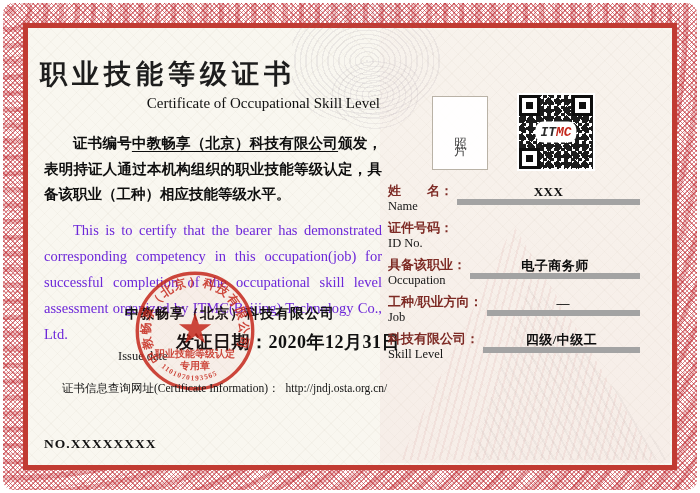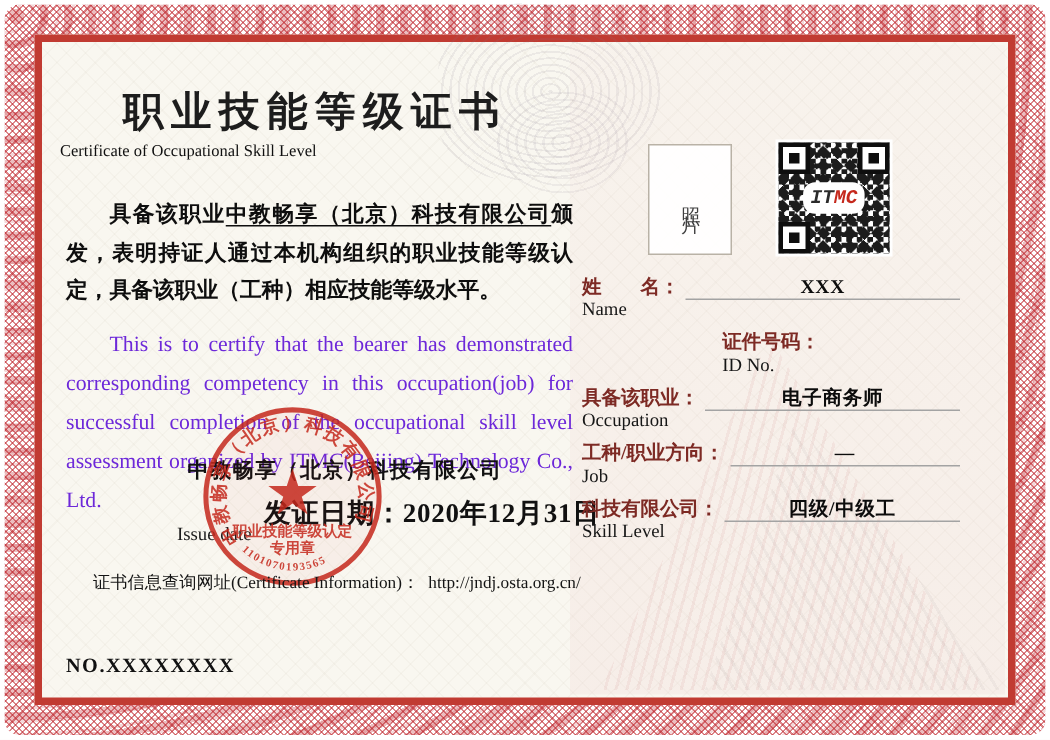--- a/index.html
+++ b/index.html
@@ -29,24 +29,24 @@
   .bld1{position:absolute;left:400px;top:225px;width:270px;height:235px;
     background:repeating-linear-gradient(105deg, rgba(205,125,125,.20) 0 2px, transparent 2px 7px);
     clip-path:polygon(42% 0, 95% 100%, 0 100%);opacity:.55;}
   .bld2{position:absolute;left:470px;top:280px;width:200px;height:180px;
     background:repeating-linear-gradient(60deg, rgba(170,160,160,.22) 0 2px, transparent 2px 8px);
     clip-path:polygon(30% 0, 100% 100%, 0 100%);opacity:.5;}
   .tint{position:absolute;left:380px;top:30px;width:290px;height:433px;
     background:linear-gradient(180deg, rgba(238,205,205,.10), rgba(238,205,205,.22));}
 
   
-  .page-title{position:absolute;left:40px;top:56px;width:340px;text-align:center;
+  .page-title{position:absolute;left:40px;top:56px;width:340px;text-align:left;
     font-size:27px;font-weight:bold;letter-spacing:5px;color:#1d1d1d;}
-  .page-subtitle{position:absolute;left:40px;top:95px;width:340px;text-align:left;
-    font-size:11px;color:#101010;}
+  .page-subtitle{position:absolute;left:40px;top:95px;width:340px;text-align:right;
+    font-size:15px;color:#101010;}
 
   
   .left-col{position:absolute;left:44px;top:131px;width:338px;}
   .zh-para{margin:0;font-size:14.5px;font-weight:bold;line-height:25.5px;
     text-align:justify;text-indent:2em;color:#0e0e0e;}
   .zh-para .u{text-decoration:underline;text-underline-offset:3px;}
   .en-para{margin:9px 0 0 0;font-size:14.5px;line-height:26px;text-align:justify;
     text-indent:2em;color:#6d28d9;}
 
   
@@ -77,45 +77,45 @@
   .qr-finder{position:absolute;width:15px;height:15px;border:3px solid #0e0e0e;background:#fff;box-sizing:content-box;}
   .qr-finder::after{content:"";position:absolute;left:4px;top:4px;width:7px;height:7px;background:#0e0e0e;}
   .qf-tl{left:2px;top:2px;} .qf-tr{right:2px;top:2px;} .qf-bl{left:2px;bottom:2px;}
   .qr-logo{position:absolute;left:50%;top:50%;transform:translate(-50%,-50%);
     background:#fff;border-radius:8px;padding:3px 5px;font-style:italic;font-weight:bold;font-size:13px;
     font-family:Liberation Mono, monospace;white-space:nowrap;}
   .qr-logo .it{color:#2b2b2b;} .qr-logo .mc{color:var(--seal,#cf2b20);}
 
   
   .fields{position:absolute;left:388px;top:182px;width:252px;}
-  .frow{display:flex;align-items:flex-start;margin-bottom:5px;min-height:32px;justify-content:center;}
+  .frow{display:flex;align-items:flex-start;margin-bottom:5px;min-height:32px;}
   .flabels{white-space:nowrap;}
   .lzh{font-size:13px;font-weight:bold;color:var(--label,#7d2a24);line-height:17px;}
   .len{font-size:12.5px;color:#161616;line-height:15px;}
-  .fline{flex:1;margin-left:4px;height:17px;border-bottom:1px solid #a3a3a3;text-align:center;}
+  .fline{flex:1;margin-left:4px;height:17px;border-bottom:6px solid #a3a3a3;text-align:center;}
   .fval{font-size:13px;font-weight:bold;color:#0c0c0c;letter-spacing:.5px;line-height:17px;}
 </style>
 </head>
 <body>
 
 <div class="cert">
   <div class="lace"></div>
   <div class="frame"></div>
 
   <div class="rosette"></div>
   <div class="rosette2"></div>
   <div class="tint"></div>
   <div class="bld1"></div>
   <div class="bld2"></div>
 
   <div class="page-title">职业技能等级证书</div>
   <div class="page-subtitle">Certificate of Occupational Skill Level</div>
 
   <div class="left-col">
-    <p class="zh-para"><span>具备该职业</span><span class="u">中教畅享（北京）科技有限公司</span><span>颁发，表明持证人通过本机构组织的职业技能等级认定，具备该职业（工种）相应技能等级水平。</span></p>
+    <p class="zh-para"><span>证书编号</span><span class="u">中教畅享（北京）科技有限公司</span><span>颁发，表明持证人通过本机构组织的职业技能等级认定，具备该职业（工种）相应技能等级水平。</span></p>
     <p class="en-para">This is to certify that the bearer has demonstrated corresponding competency in this occupation(job) for successful completion of the occupational skill level assessment organized by ITMC(Beijing) Technology Co., Ltd.</p>
   </div>
 
   <div class="issuer-company">中教畅享（北京）科技有限公司</div>
   <div class="issue-date-zh">发证日期：2020年12月31日</div>
   <div class="issue-date-en">Issue date</div>
 
   <svg class="seal" viewBox="0 0 120 120">
     <defs>
       <path id="arcTop" d="M 29.6 90.4 A 43 43 0 1 1 90.4 90.4" fill="none"></path>

